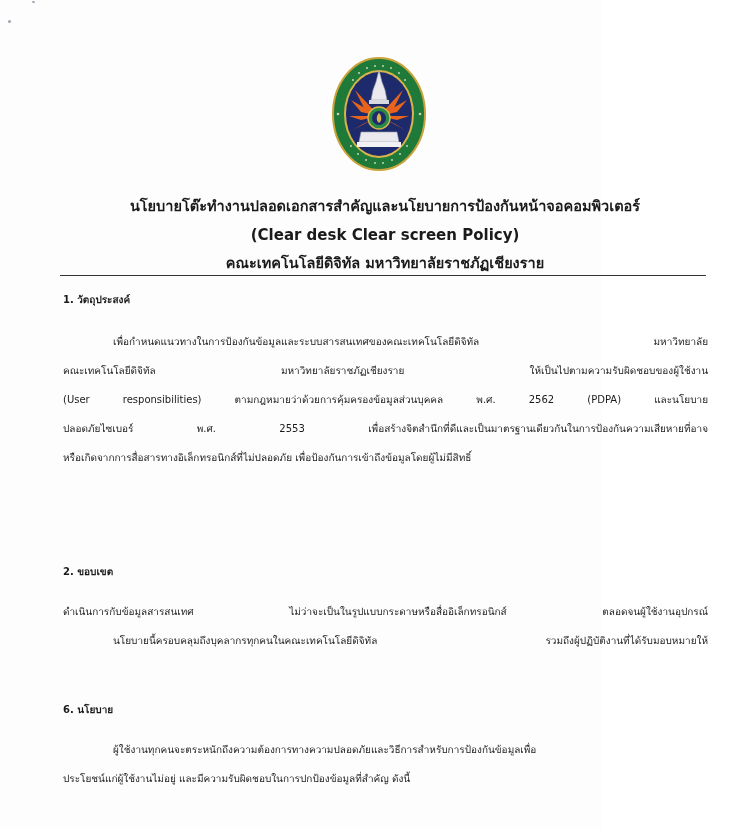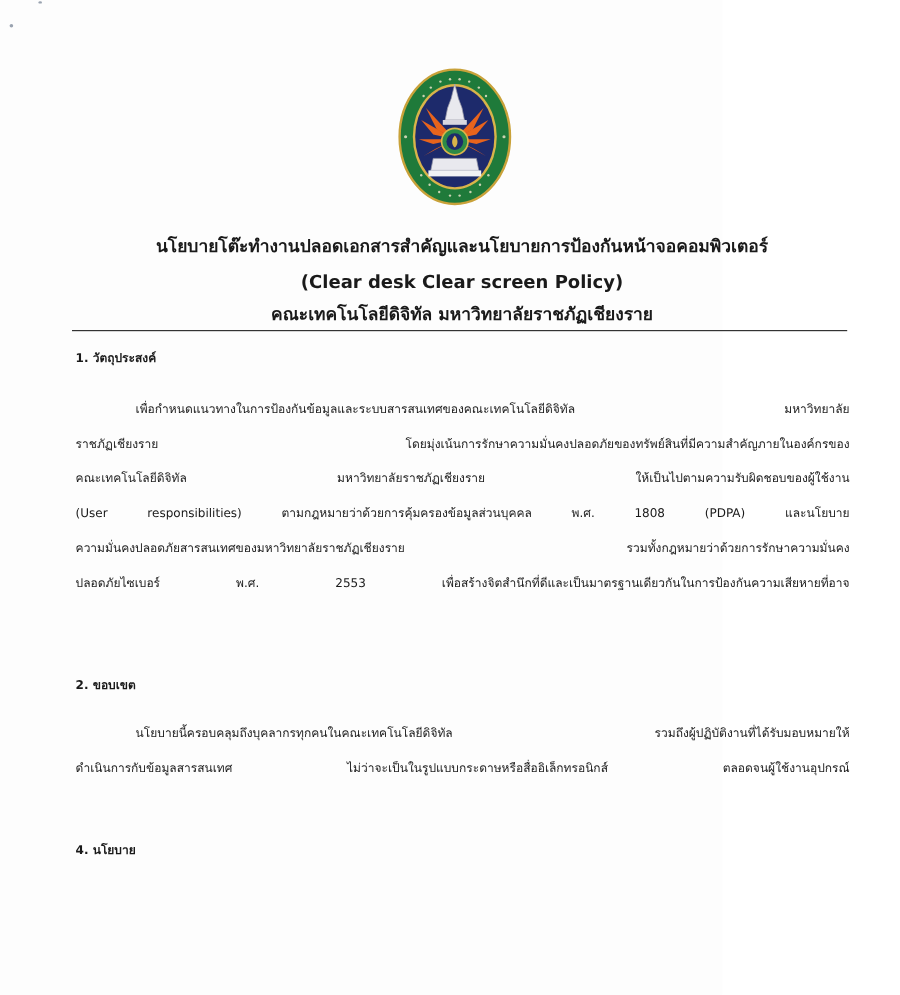--- a/index.html
+++ b/index.html
@@ -152,28 +152,31 @@
     <div class="title-line bold t1">นโยบายโต๊ะทำงานปลอดเอกสารสำคัญและนโยบายการป้องกันหน้าจอคอมพิวเตอร์</div>
     <div class="title-line t2">(Clear desk Clear screen Policy)</div>
     <div class="title-line bold t3">คณะเทคโนโลยีดิจิทัล มหาวิทยาลัยราชภัฏเชียงราย</div>
   </div>
 
   <div class="rule"></div>
 
   <div class="section-heading h1">1. วัตถุประสงค์</div>
   <div class="para p1">
     <span class="para-line indent">เพื่อกำหนดแนวทางในการป้องกันข้อมูลและระบบสารสนเทศของคณะเทคโนโลยีดิจิทัล มหาวิทยาลัย</span>
-    <span class="para-line">ราชภัฏเชียงราย โดยมุ่งเน้นการรักษาความมั่นคงปลอดภัยของทรัพย์สินที่มีความสำคัญภายในองค์กรของ</span>
     <span class="para-line">คณะเทคโนโลยีดิจิทัล มหาวิทยาลัยราชภัฏเชียงราย ให้เป็นไปตามความรับผิดชอบของผู้ใช้งาน</span>
-    <span class="para-line">(User responsibilities) ตามกฎหมายว่าด้วยการคุ้มครองข้อมูลส่วนบุคคล พ.ศ. 1808 (PDPA) และนโยบาย</span>
-    <span class="para-line">ความมั่นคงปลอดภัยสารสนเทศของมหาวิทยาลัยราชภัฏเชียงราย รวมทั้งกฎหมายว่าด้วยการรักษาความมั่นคง</span>
+    <span class="para-line">(User responsibilities) ตามกฎหมายว่าด้วยการคุ้มครองข้อมูลส่วนบุคคล พ.ศ. 2562 (PDPA) และนโยบาย</span>
     <span class="para-line">ปลอดภัยไซเบอร์ พ.ศ. 2553 เพื่อสร้างจิตสำนึกที่ดีและเป็นมาตรฐานเดียวกันในการป้องกันความเสียหายที่อาจ</span>
+    <span class="para-line last">หรือเกิดจากการสื่อสารทางอิเล็กทรอนิกส์ที่ไม่ปลอดภัย เพื่อป้องกันการเข้าถึงข้อมูลโดยผู้ไม่มีสิทธิ์</span>
   </div>
 
   <div class="section-heading h2">2. ขอบเขต</div>
   <div class="para p2">
+    <span class="para-line">ดำเนินการกับข้อมูลสารสนเทศ ไม่ว่าจะเป็นในรูปแบบกระดาษหรือสื่ออิเล็กทรอนิกส์ ตลอดจนผู้ใช้งานอุปกรณ์</span>
     <span class="para-line indent">นโยบายนี้ครอบคลุมถึงบุคลากรทุกคนในคณะเทคโนโลยีดิจิทัล รวมถึงผู้ปฏิบัติงานที่ได้รับมอบหมายให้</span>
-    <span class="para-line">ดำเนินการกับข้อมูลสารสนเทศ ไม่ว่าจะเป็นในรูปแบบกระดาษหรือสื่ออิเล็กทรอนิกส์ ตลอดจนผู้ใช้งานอุปกรณ์</span>
   </div>
 
-  <div class="section-heading h3">4. นโยบาย</div>
+  <div class="section-heading h3">6. นโยบาย</div>
+  <div class="para p3">
+    <span class="para-line indent">ผู้ใช้งานทุกคนจะตระหนักถึงความต้องการทางความปลอดภัยและวิธีการสำหรับการป้องกันข้อมูลเพื่อ</span>
+    <span class="para-line last">ประโยชน์แก่ผู้ใช้งานไม่อยู่ และมีความรับผิดชอบในการปกป้องข้อมูลที่สำคัญ ดังนี้</span>
+  </div>
 
 </div>
 
 </body></html>

